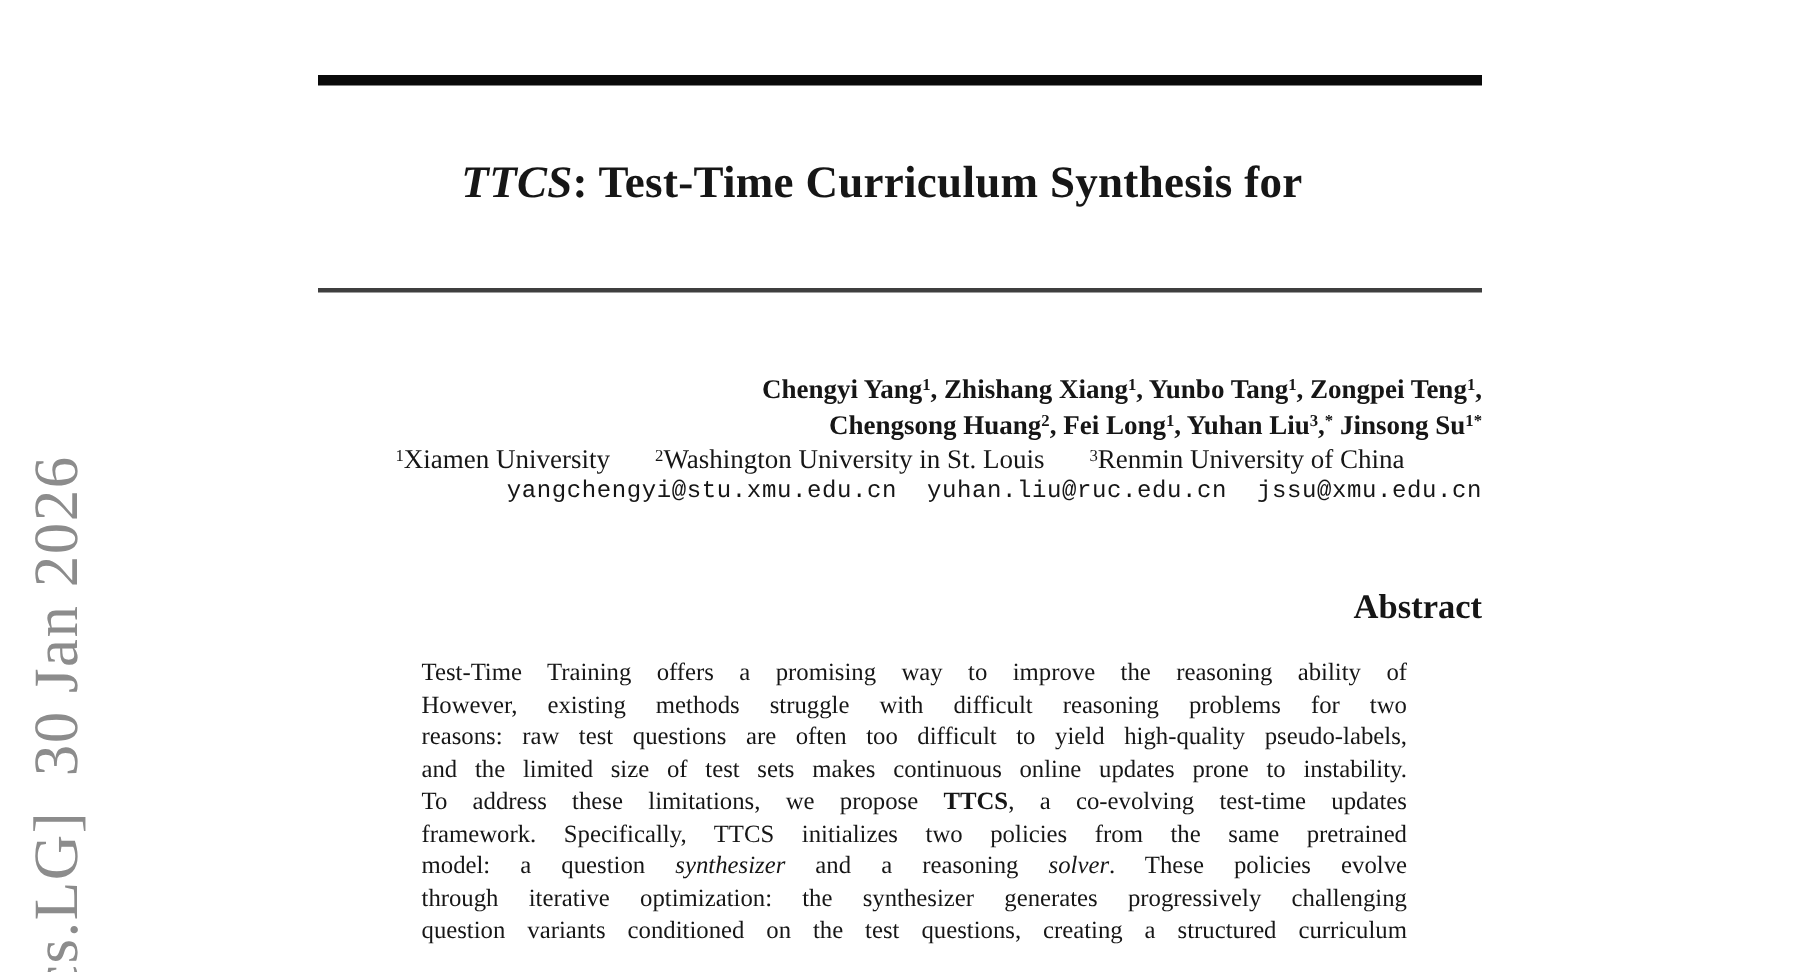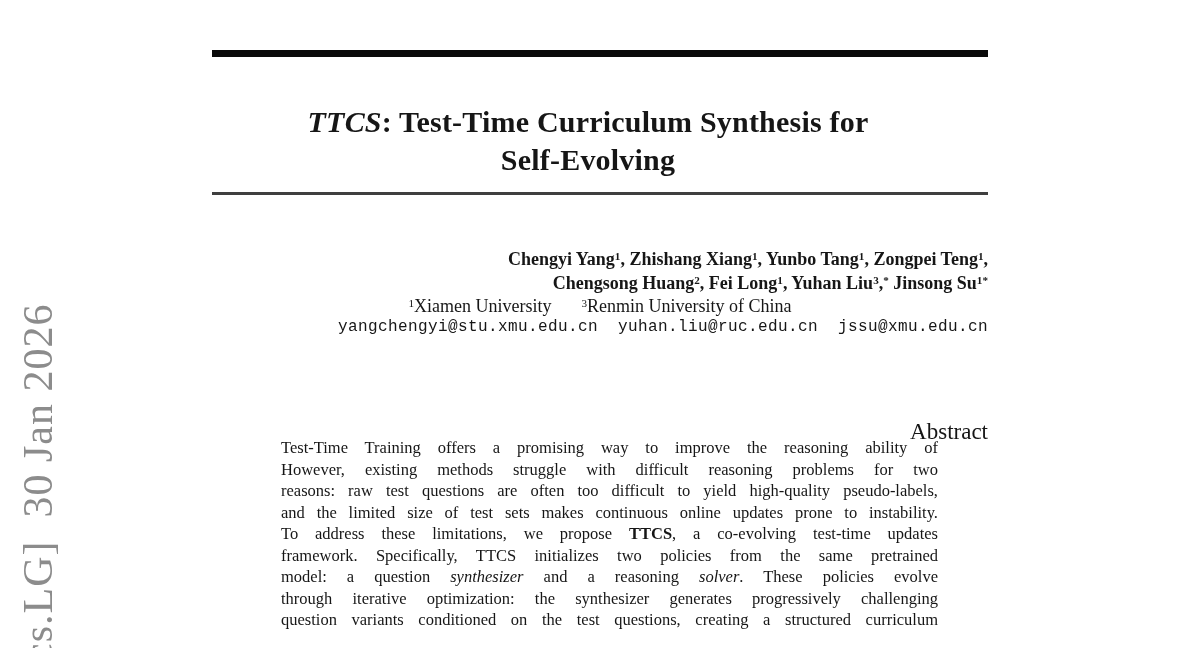--- a/index.html
+++ b/index.html
@@ -37,21 +37,21 @@
   .affils {
     position: absolute; left: 212px; top: 296px; width: 776px;
     font-size: 18px; display: flex; justify-content: center; column-gap: 30px;
     white-space: nowrap;
   }
   .emails {
     top: 318px;
     font-family: "Liberation Mono", "DejaVu Sans Mono", monospace;
     font-size: 16px; letter-spacing: 0.4px; white-space: pre;
   }
-  .abs-head { top: 392px; font-weight: normal; font-size: 23px; margin-top: 27px; }
+  .abs-head { top: 392px; font-weight: bold; font-size: 23px; }
   .abs-body {
     position: absolute; left: 281px; top: 437px; width: 657px;
     font-size: 16.5px;
   }
   .abs-line {
     line-height: 21.5px;
     text-align: justify;
     text-align-last: justify;
   }
   .b { font-weight: bold; }
@@ -65,30 +65,30 @@
 </style>
 </head>
 <body>
 
 <div>
 
   <div class="rule-top"></div>
 
   <h1 class="paper-title">
     <span><span class="it">TTCS</span><span>: Test-Time Curriculum Synthesis for</span></span><br>
-    <span>Self-Evolving</span>
   </h1>
 
   <div class="rule-mid"></div>
 
   <div id="authors1" class="centered authors"><span>Chengyi Yang</span><sup>1</sup><span>, Zhishang Xiang</span><sup>1</sup><span>, Yunbo Tang</span><sup>1</sup><span>, Zongpei Teng</span><sup>1</sup><span>,</span></div>
   <div id="authors2" class="centered authors"><span>Chengsong Huang</span><sup>2</sup><span>, Fei Long</span><sup>1</sup><span>, Yuhan Liu</span><sup>3</sup><span>,</span><sup>*</sup><span> Jinsong Su</span><sup>1*</sup></div>
 
   <div class="affils" id="affils">
       <span><sup>1</sup><span>Xiamen University</span></span>
+      <span><sup>2</sup><span>Washington University in St. Louis</span></span>
       <span><sup>3</sup><span>Renmin University of China</span></span>
     </div>
 
   <div class="centered emails" id="emails">yangchengyi@stu.xmu.edu.cn  yuhan.liu@ruc.edu.cn  jssu@xmu.edu.cn</div>
 
   <div class="centered abs-head">Abstract</div>
 
   <div class="abs-body" id="absbody">
       <div class="abs-line"><span>Test-Time Training offers a promising way to improve the reasoning ability of</span></div>
       <div class="abs-line"><span>However, existing methods struggle with difficult reasoning problems for two</span></div>

